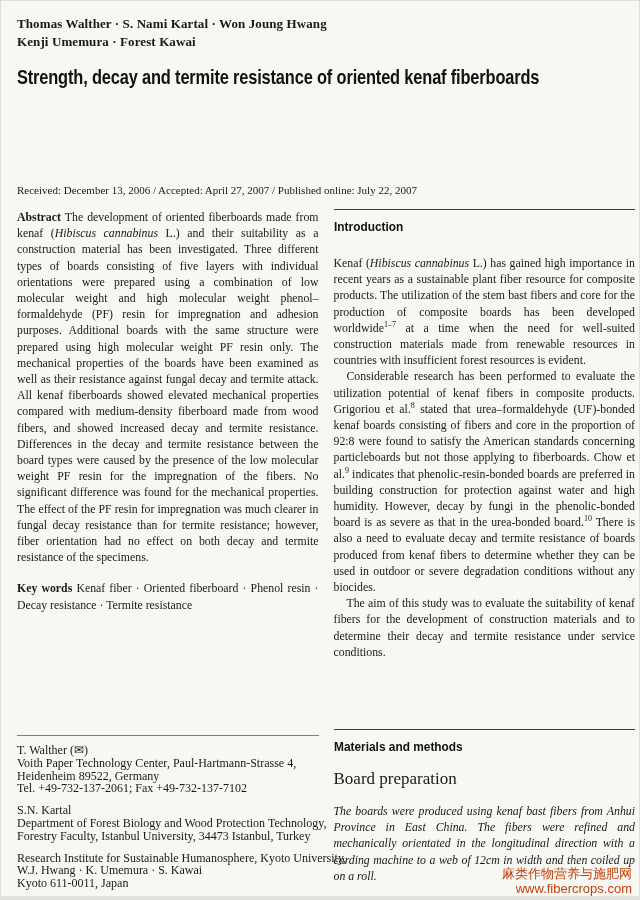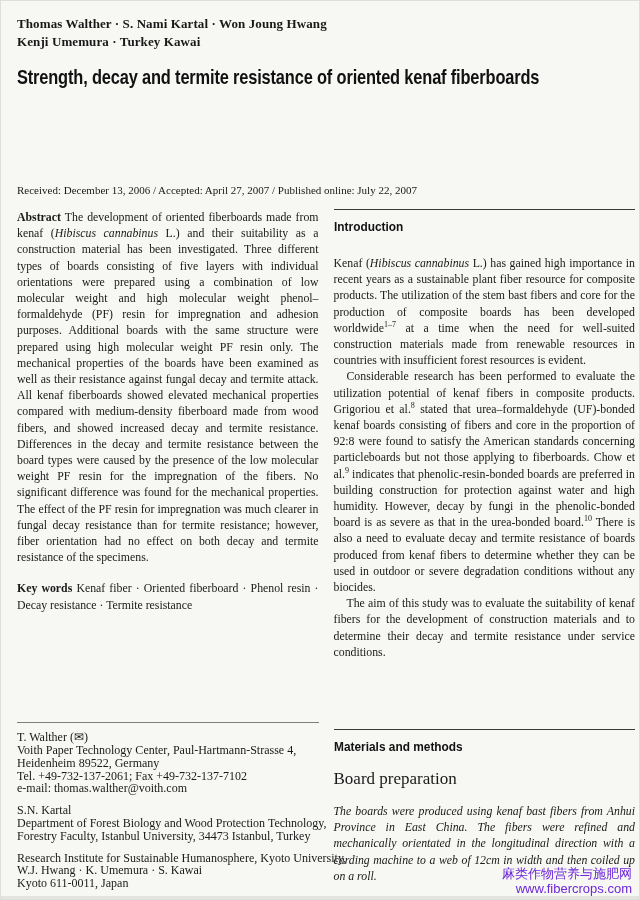--- a/index.html
+++ b/index.html
@@ -68,41 +68,40 @@
   }
 </style>
 </head>
 <body>
 
 <div class="page">
   <div class="inner">
 
     <div class="authors">
       <div>Thomas Walther · S. Nami Kartal · Won Joung Hwang</div>
-      <div>Kenji Umemura · Turkey Kawai</div>
+      <div>Kenji Umemura · Forest Kawai</div>
     </div>
 
     <div class="title">Strength, decay and termite resistance of oriented kenaf fiberboards</div>
 
     <div class="dates">Received: December 13, 2006 / Accepted: April 27, 2007 / Published online: July 22, 2007</div>
 
     <div class="columns">
 
       <div class="col col-left">
         <p class="para"><span style="font-weight: bold;">Abstract  </span><span>The development of oriented fiberboards made from kenaf (</span><span style="font-style: italic;">Hibiscus cannabinus</span><span> L.) and their suitability as a construction material has been investigated. Three different types of boards consisting of five layers with individual orientations were prepared using a combination of low molecular weight and high molecular weight phenol–formaldehyde (PF) resin for impregnation and adhesion purposes. Additional boards with the same structure were prepared using high molecular weight PF resin only. The mechanical properties of the boards have been examined as well as their resistance against fungal decay and termite attack. All kenaf fiberboards showed elevated mechanical properties compared with medium-density fiberboard made from wood fibers, and showed increased decay and termite resistance. Differences in the decay and termite resistance between the board types were caused by the presence of the low molecular weight PF resin for the impregnation of the fibers. No significant difference was found for the mechanical properties. The effect of the PF resin for impregnation was much clearer in fungal decay resistance than for termite resistance; however, fiber orientation had no effect on both decay and termite resistance of the specimens.</span></p>
         <p class="para keywords"><span style="font-weight: bold;">Key words  </span><span>Kenaf fiber · Oriented fiberboard · Phenol resin · Decay resistance · Termite resistance</span></p>
 
         <div class="footnote-block">
           <hr class="fn-rule">
           <div class="fn">
             <div><span>T. Walther (</span><span>✉</span><span>)</span></div>
             <div>Voith Paper Technology Center, Paul-Hartmann-Strasse 4,</div>
             <div>Heidenheim 89522, Germany</div>
             <div>Tel. +49-732-137-2061; Fax +49-732-137-7102</div>
-            <div>e-mail: thomas.walther@voith.com</div>
           </div>
           <div class="fn">
             <div>S.N. Kartal</div>
             <div>Department of Forest Biology and Wood Protection Technology,</div>
             <div>Forestry Faculty, Istanbul University, 34473 Istanbul, Turkey</div>
           </div>
           <div class="fn">
             <div>Research Institute for Sustainable Humanosphere, Kyoto University,</div>
             <div>W.J. Hwang · K. Umemura · S. Kawai</div>
             <div>Kyoto 611-0011, Japan</div>
@@ -121,17 +120,17 @@
           <hr class="section-rule">
           <div class="heading">Materials and methods</div>
           <div class="subheading">Board preparation</div>
           <p class="para materials-para">The boards were produced using kenaf bast fibers from Anhui Province in East China. The fibers were refined and mechanically orientated in the longitudinal direction with a carding machine to a web of 12cm in width and then coiled up on a roll.</p>
         </div>
       </div>
 
     </div>
   </div>
 
-  <div class="watermark" style="color: #6d28d9;">
+  <div class="watermark" style="color: #c2410c;">
     <div>麻类作物营养与施肥网</div>
     <div>www.fibercrops.com</div>
   </div>
 </div>
 
 </body></html>

